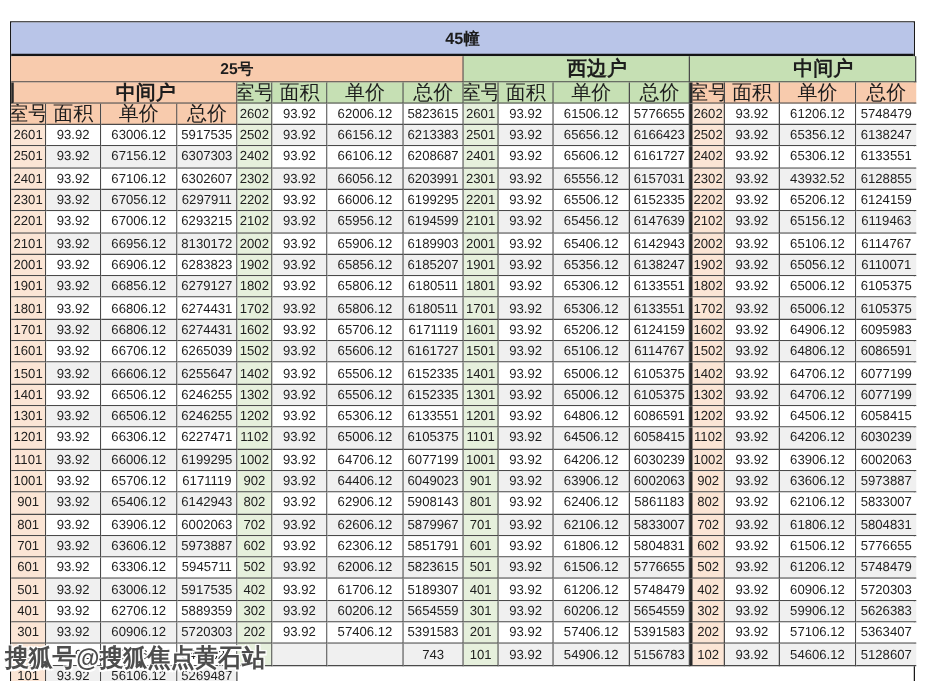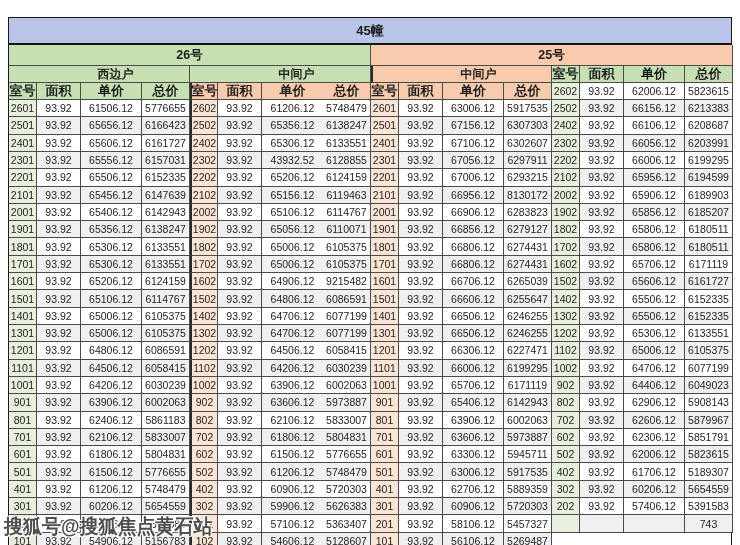--- a/index.html
+++ b/index.html
@@ -23,43 +23,42 @@
     grid-template-columns:28px 44px 61px 48px 28px 44px 61px 48px 28px 44px 61px 48px 28px 44px 61px 48px;
     grid-template-rows:21px 17px 17px repeat(26,1fr);
   }
   .cell{
     border-right:1px solid #4a4a4a;border-bottom:1px solid #4a4a4a;
     box-sizing:border-box;display:flex;align-items:center;justify-content:center;
     font-size:10.5px;color:#1d1d1d;white-space:nowrap;overflow:hidden;
   }
   .cell:nth-child(16n){border-right:none;}
   .bh{font-size:12.5px;font-weight:bold;}
-  .sh{font-size:12px;font-weight:bold;padding-left:33px;}
-  .chh{font-size:13px;font-weight:bold;}
+  .sh{font-size:16px;font-weight:bold;padding-left:33px;}
+  .chh{font-size:16px;font-weight:normal;}
   .greenH{background:var(--green-header,#c6e0b4);}
   .orangeH{background:var(--orange-header,#f8cbad);text-align:right;}
   .greenC{background:var(--green-cell,#e6f0dc);}
   .orangeC{background:var(--orange-cell,#fbe5d5);}
   .rowEven{background:#ffffff;}
   .rowOdd{background:#f0f0f0;}
   .thickL{border-left:2px solid #2a2a2a;}
   .watermark{
     position:absolute;left:4px;top:513px;z-index:5;
     font-size:19px;font-weight:bold;color:#4d4d4d;letter-spacing:0px;
     text-shadow:-1px -1px 0 #fff,1px -1px 0 #fff,-1px 1px 0 #fff,1px 1px 0 #fff,0 0 2px #fff;
     transform:scaleY(1.05);transform-origin:left top;white-space:nowrap;
   }
 </style>
 </head>
 <body style="--title-bg: #b9c5e8; --green-header: #c6e0b4; --green-cell: #e6f0dc; --orange-header: #f8cbad; --orange-cell: #fbe5d5;">
 
 <div class="sheet">
   <div class="titlebar">45幢</div>
   <div class="grid" id="grid">
-      <div class="cell bh greenH" style="grid-column: span 8;">26号</div>
       <div class="cell bh orangeH" style="grid-column: span 8;">25号</div>
       <div class="cell sh greenH" style="grid-column: span 4;">西边户</div>
       <div class="cell sh greenH" style="grid-column: span 4;">中间户</div>
       <div class="cell sh orangeH thickL" style="grid-column: span 4;">中间户</div>
       <div class="cell chh greenH">室号</div>
       <div class="cell chh greenH">面积</div>
       <div class="cell chh greenH">单价</div>
       <div class="cell chh greenH">总价</div>
       <div class="cell chh greenH">室号</div>
       <div class="cell chh greenH">面积</div>
@@ -237,21 +236,21 @@
       <div class="cell rowEven">93.92</div>
       <div class="cell rowEven">65706.12</div>
       <div class="cell rowEven">6171119</div>
       <div class="cell greenC">1601</div>
       <div class="cell rowEven">93.92</div>
       <div class="cell rowEven">65206.12</div>
       <div class="cell rowEven">6124159</div>
       <div class="cell orangeC thickL">1602</div>
       <div class="cell rowEven">93.92</div>
       <div class="cell rowEven">64906.12</div>
-      <div class="cell rowEven">9215482</div>
+      <div class="cell rowEven">6095983</div>
       <div class="cell orangeC">1601</div>
       <div class="cell rowEven">93.92</div>
       <div class="cell rowEven">66706.12</div>
       <div class="cell rowEven">6265039</div>
       <div class="cell greenC">1502</div>
       <div class="cell rowOdd">93.92</div>
       <div class="cell rowOdd">65606.12</div>
       <div class="cell rowOdd">6161727</div>
       <div class="cell greenC">1501</div>
       <div class="cell rowOdd">93.92</div>

